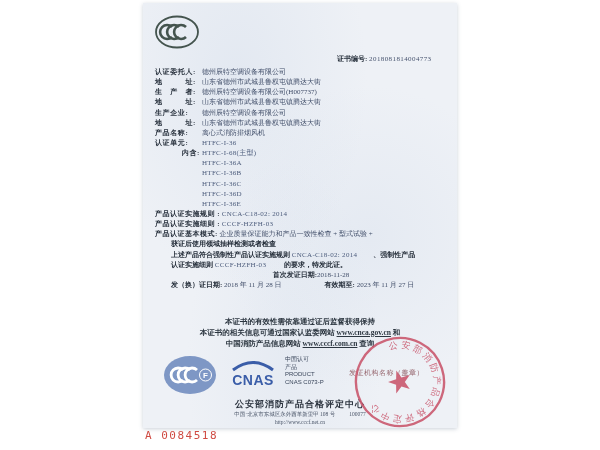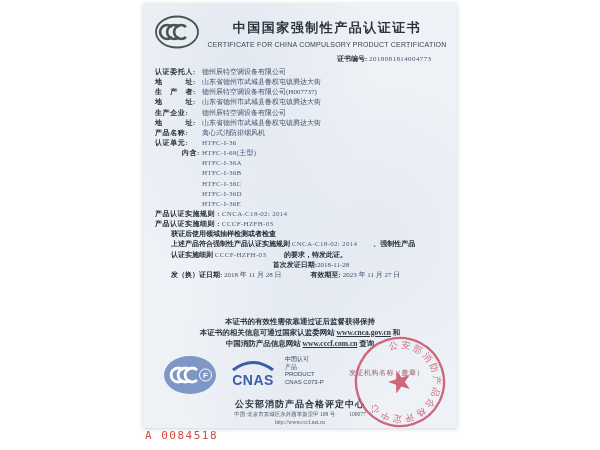--- a/index.html
+++ b/index.html
@@ -32,21 +32,21 @@
   .body{position:absolute;left:12px;top:64px;right:6px;font-size:7px;}
   .row{height:10.15px;line-height:10.15px;white-space:nowrap;}
   .lbl{display:inline-block;width:47px;font-weight:bold;letter-spacing:.6px;color:#27303c;vertical-align:top;}
   .lbl-r{text-align:right;padding-right:2px;box-sizing:border-box;}
   .sp{display:inline-block;width:47px;vertical-align:top;}
   .lbl-w{font-weight:bold;letter-spacing:.5px;color:#27303c;}
   .val{color:#414e69;}
   .code{color:#4c5c7c;letter-spacing:.3px;}
   .b{font-weight:bold;color:#27303c;padding-left:16px;}
   .center{text-align:center;}
-  .gap-l{margin-left:13px;}
+  .gap-l{margin-left:27px;}
   
   .notes{position:absolute;left:0;top:313px;width:100%;text-align:center;font-size:7.5px;font-weight:bold;color:#2c3640;font-family:Liberation Serif, serif;}
   .notes .nrow{height:11px;line-height:11px;white-space:nowrap;}
   .link{text-decoration:underline;color:#2c3640;}
   
   .cccf-mark{position:absolute;left:20px;top:352px;width:58px;height:40px;}
   .cnas-logo{position:absolute;left:84px;top:355px;width:52px;height:32px;}
   .accr{position:absolute;left:142px;top:353px;font-family:"Liberation Sans",sans-serif;font-size:6px;line-height:7.6px;color:#39455a;}
   .seal-caption{position:absolute;left:206px;top:365px;font-size:7px;color:#96666e;letter-spacing:.5px;z-index:1;white-space:nowrap;}
   .seal{position:absolute;left:207px;top:329px;width:100px;height:100px;z-index:2;opacity:.88;}
@@ -64,24 +64,20 @@
 <div class="page">
   <div class="paper">
 
     <svg class="ccc-mark" viewBox="0 0 46 36">
       <ellipse cx="23" cy="18" rx="21" ry="15.5" fill="none" stroke="#44544e" stroke-width="1.8"></ellipse>
       <path d="M18 13 A7 7 0 1 0 18 23" fill="none" stroke="#44544e" stroke-width="2.6"></path>
       <path d="M25 13 A7 7 0 1 0 25 23" fill="none" stroke="#44544e" stroke-width="2.6"></path>
       <path d="M32 13 A7 7 0 1 0 32 23" fill="none" stroke="#44544e" stroke-width="2.6"></path>
     </svg>
 
-    <div class="title-wrap">
-      <div class="title">中国国家强制性产品认证证书</div>
-      <div class="subtitle">CERTIFICATE FOR CHINA COMPULSORY PRODUCT CERTIFICATION</div>
-    </div>
 
     <div class="certno">
       <span class="b">证书编号:</span>
       <span class="num">2018081814004773</span>
     </div>
 
     <div class="body">
       <div class="row"><span class="lbl">认证委托人:</span><span class="val">德州辰特空调设备有限公司</span></div>
       <div class="row"><span class="lbl">地　　　址:</span><span class="val">山东省德州市武城县鲁权屯镇腾达大街</span></div>
       <div class="row"><span class="lbl">生　产　者:</span><span class="val">德州辰特空调设备有限公司(H007737)</span></div>
@@ -93,20 +89,21 @@
 
       <div class="row"><span class="lbl lbl-r">内含:</span><span class="val code">HTFC-I-68(主型)</span></div>
       <div class="row"><span class="sp"></span><span class="val code">HTFC-I-36A</span></div>
       <div class="row"><span class="sp"></span><span class="val code">HTFC-I-36B</span></div>
       <div class="row"><span class="sp"></span><span class="val code">HTFC-I-36C</span></div>
       <div class="row"><span class="sp"></span><span class="val code">HTFC-I-36D</span></div>
       <div class="row"><span class="sp"></span><span class="val code">HTFC-I-36E</span></div>
 
       <div class="row"><span class="lbl-w">产品认证实施规则 :</span> <span class="val code">CNCA-C18-02: 2014</span></div>
       <div class="row"><span class="lbl-w">产品认证实施细则 :</span> <span class="val code">CCCF-HZFH-03</span></div>
+      <div class="row"><span class="lbl-w">产品认证基本模式:</span> <span class="val">企业质量保证能力和产品一致性检查 + 型式试验 +</span></div>
       <div class="row"><span class="b">获证后使用领域抽样检测或者检查</span></div>
 
       <div class="row"><span class="b">上述产品符合强制性产品认证实施规则 </span><span class="code">CNCA-C18-02: 2014</span><span class="b">、强制性产品</span></div>
       <div class="row"><span class="b">认证实施细则 </span><span class="code">CCCF-HZFH-03</span><span class="b"> 的要求，特发此证。</span></div>
 
       <div class="row center"><span class="b">首次发证日期:</span><span class="val">2018-11-28</span></div>
       <div class="row"><span class="b">发（换）证日期:</span> <span class="val">2018 年 11 月 28 日</span><span class="b gap-l">有效期至:</span> <span class="val">2023 年 11 月 27 日</span></div>
     </div>
 
     <div class="notes">

